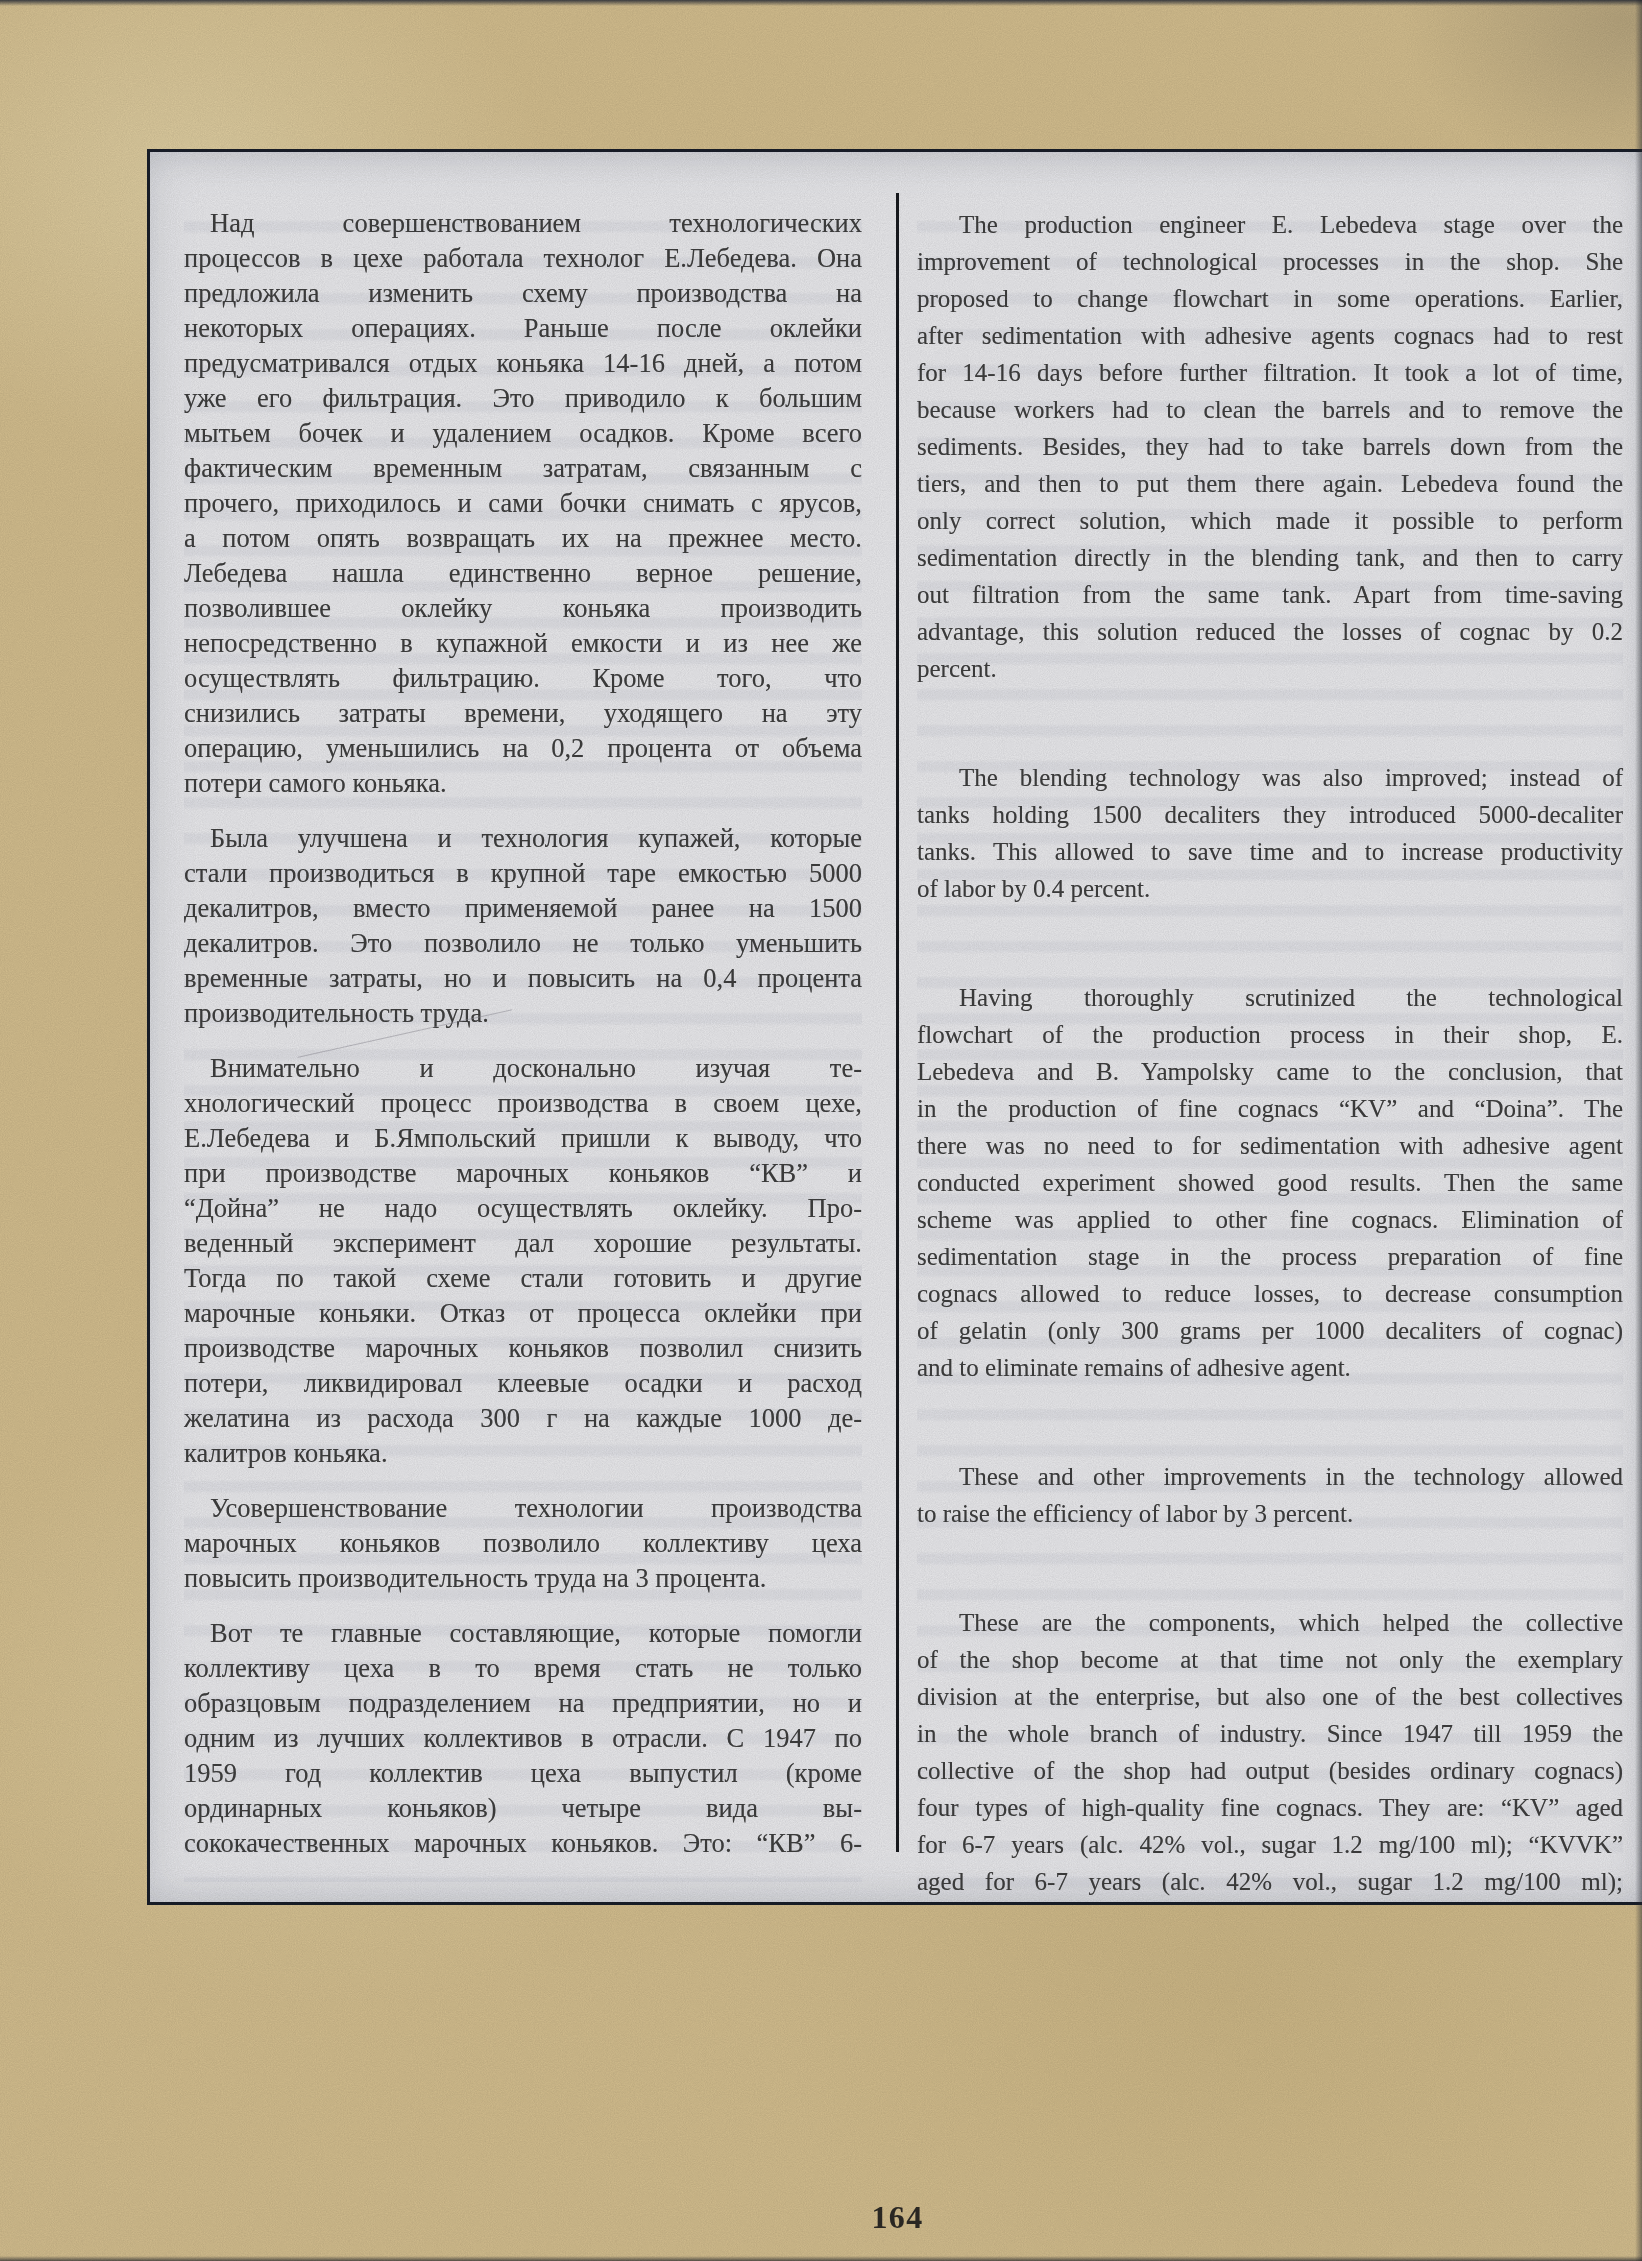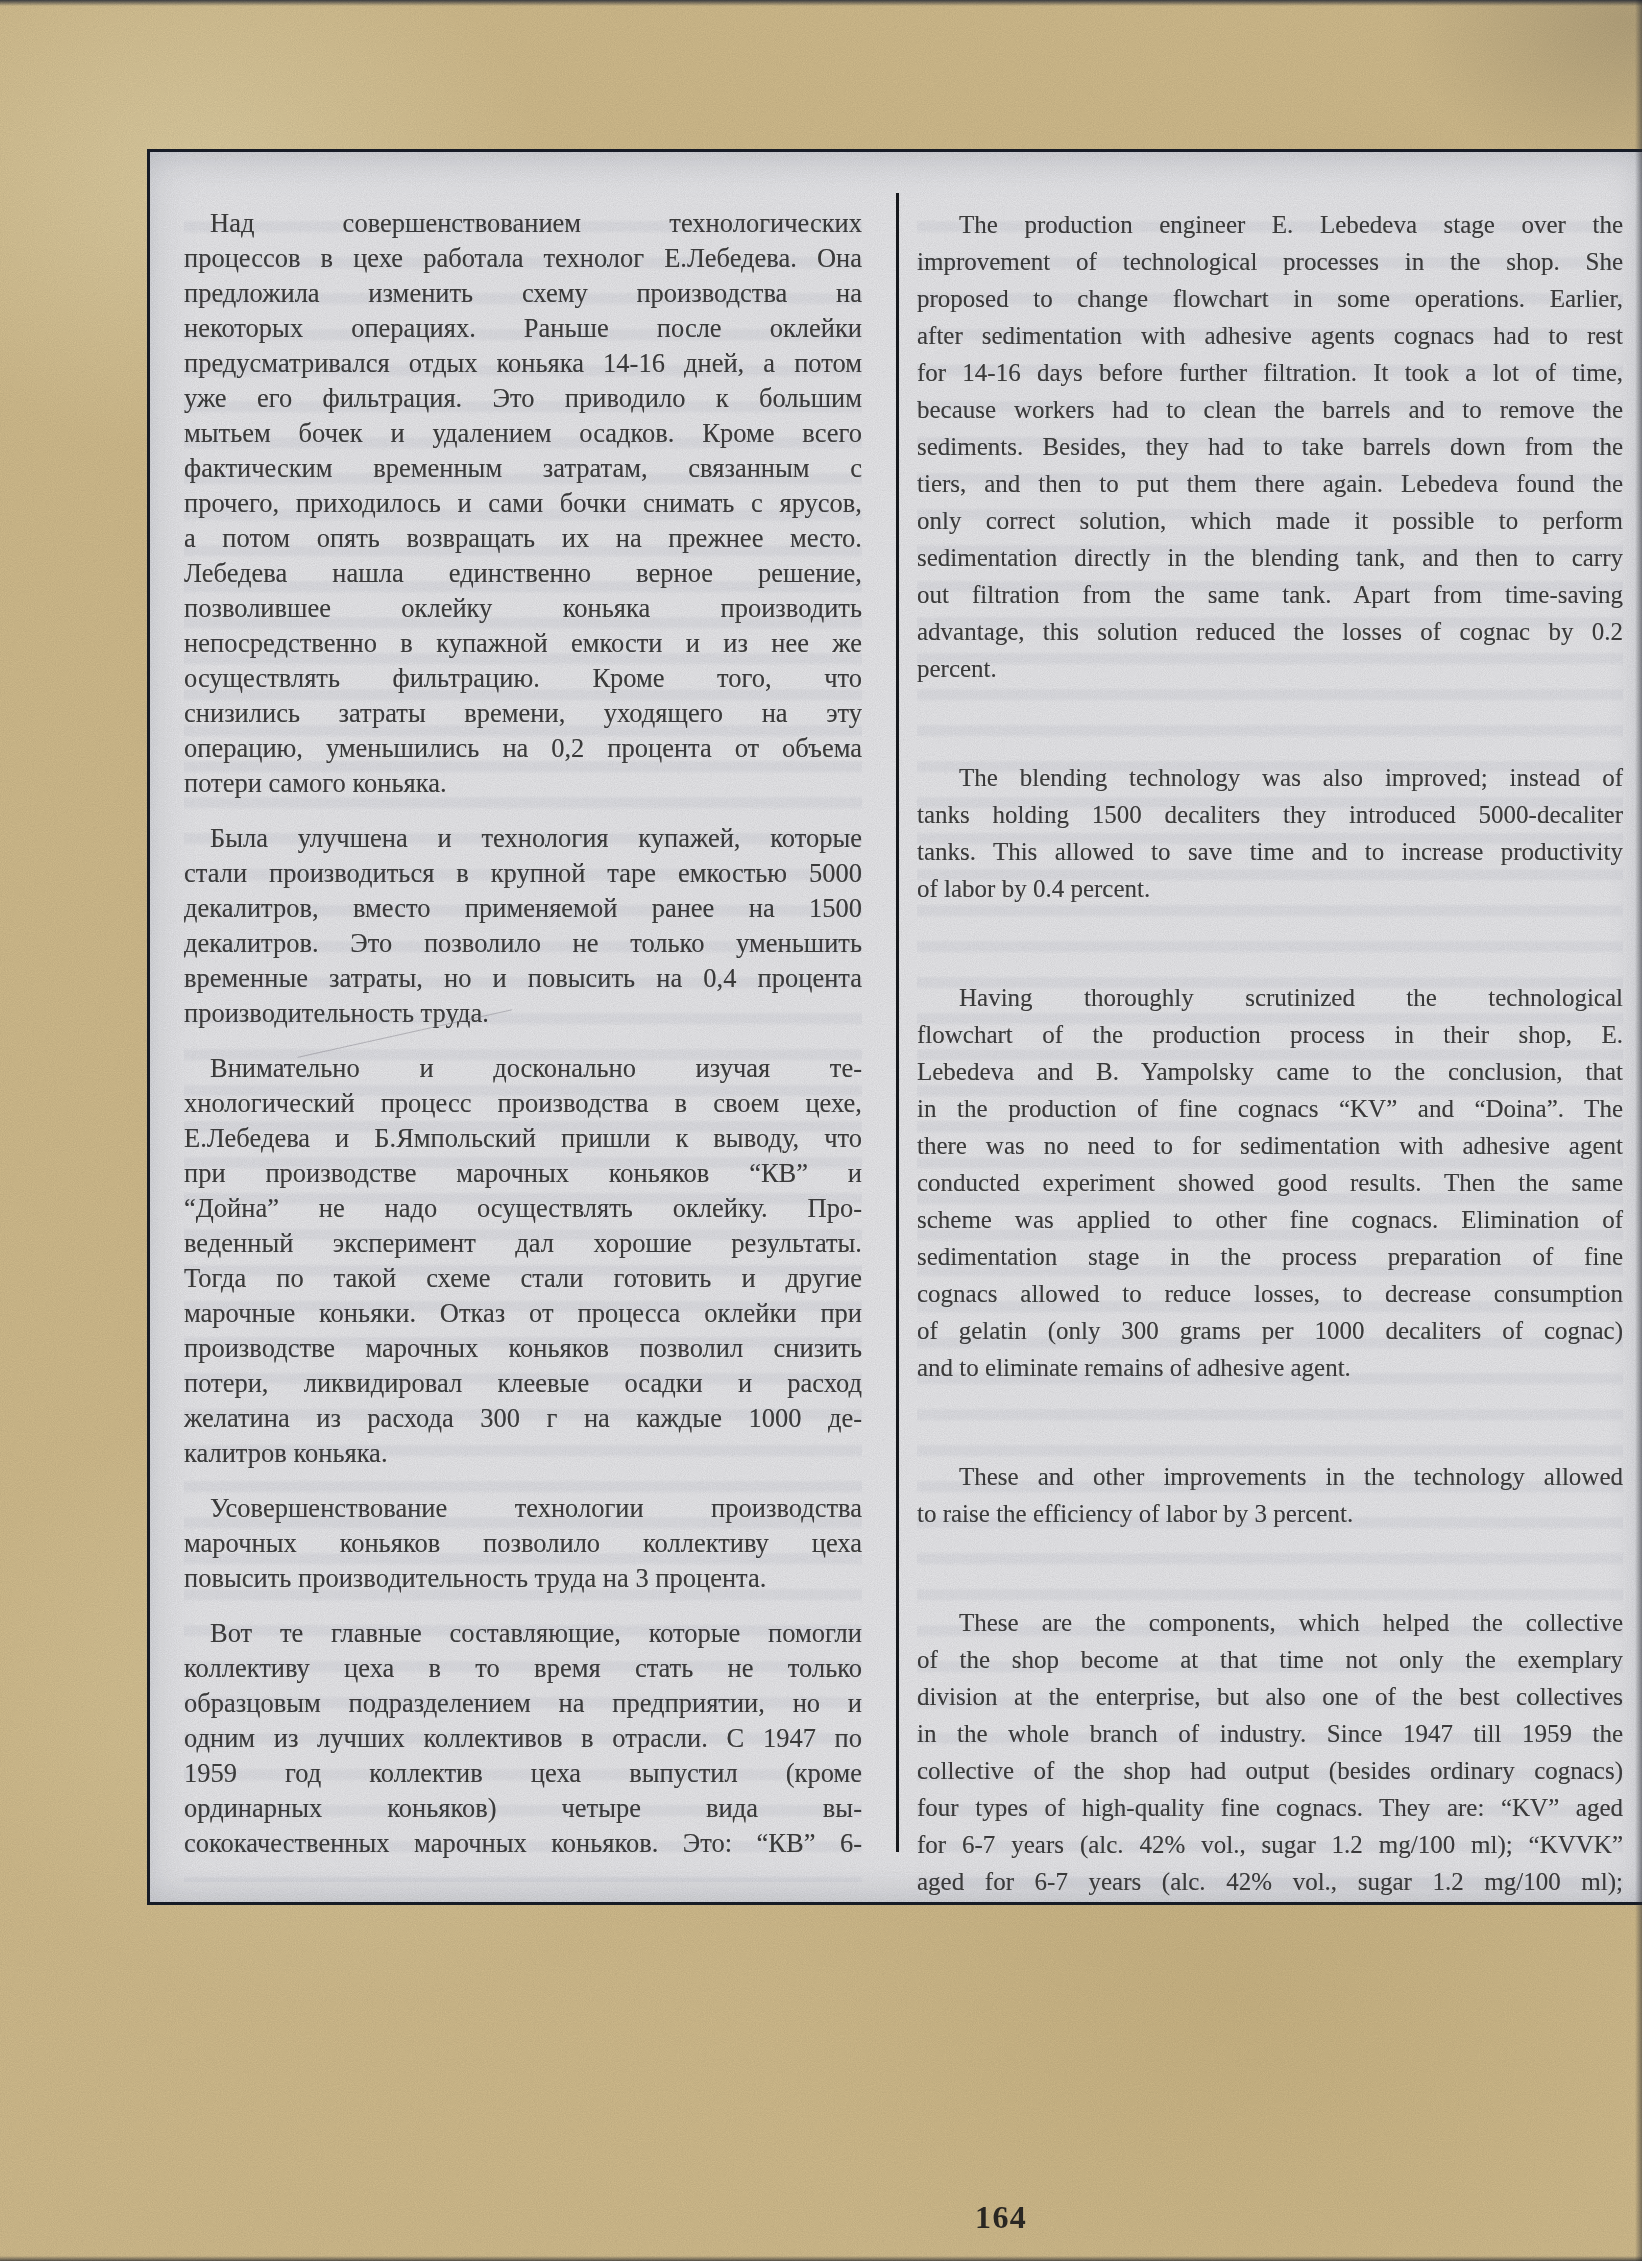--- a/index.html
+++ b/index.html
@@ -45,21 +45,21 @@
       rgba(168,172,192,0) 0px,  rgba(168,172,192,0) 19.4px,
       rgba(168,172,192,.13) 23px, rgba(168,172,192,.13) 30px,
       rgba(168,172,192,0) 34px, rgba(168,172,192,0) 36px);}
   .bleed-left{height:1682px;}
   .bleed-right{height:1695px;}
 
   .scratch{position:absolute;left:145px;top:881px;width:220px;height:1.3px;
     background:rgba(148,146,155,.5);transform:rotate(-12.5deg);border-radius:1.3px;}
 
   .page-number{
-    position:absolute;left:768px;top:2199px;width:259px;text-align:right;
+    position:absolute;left:768px;top:2199px;width:259px;text-align:center;
     font-size:32px;font-weight:bold;color:#2e2b26;letter-spacing:1.3px;
   }
 </style>
 </head>
 <body>
 
 <div class="page">
 
   <div class="edge edge-top"></div>
   <div class="edge edge-right"></div>

